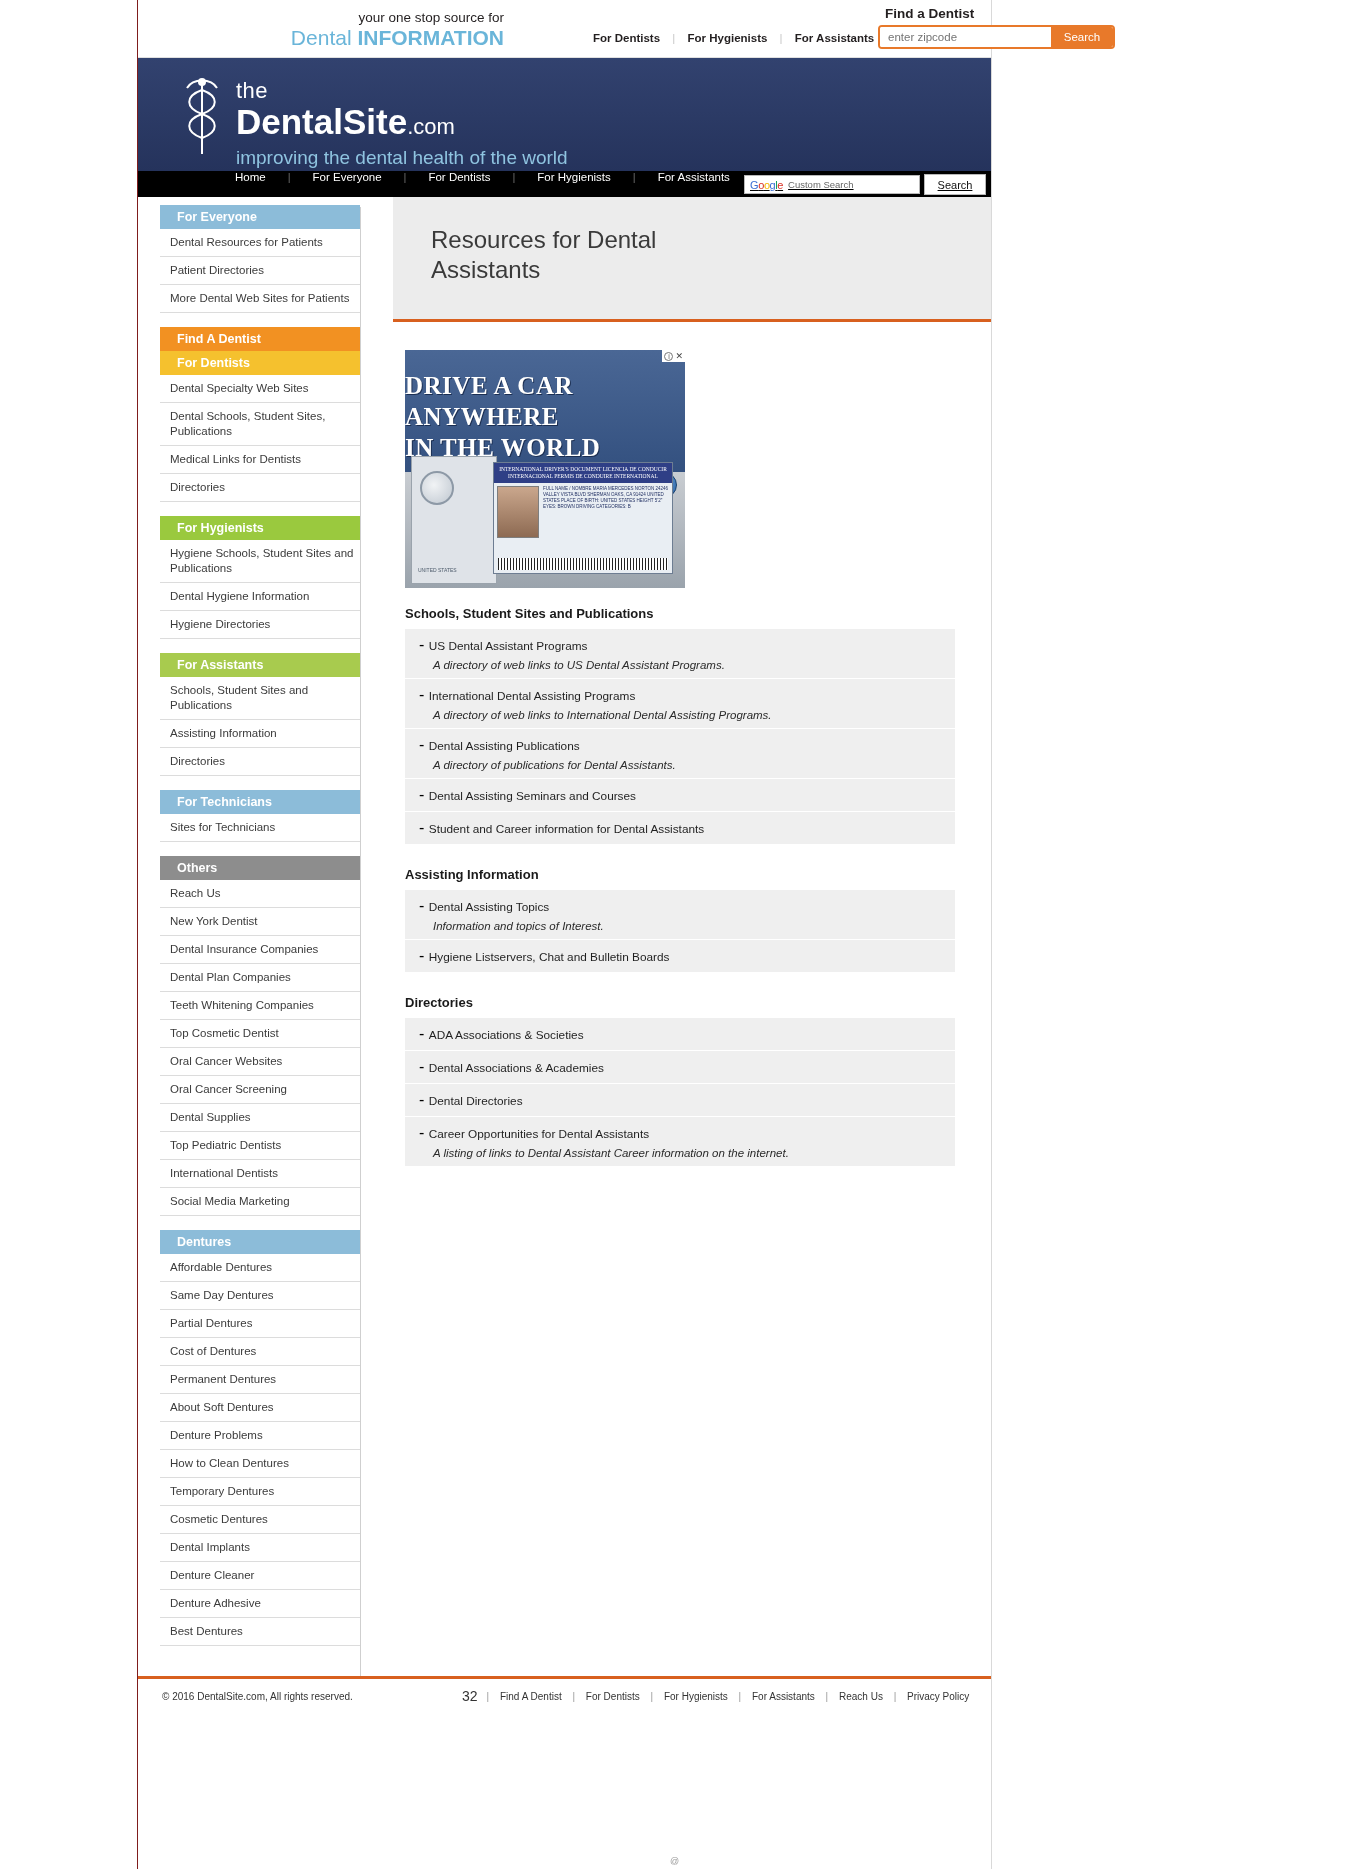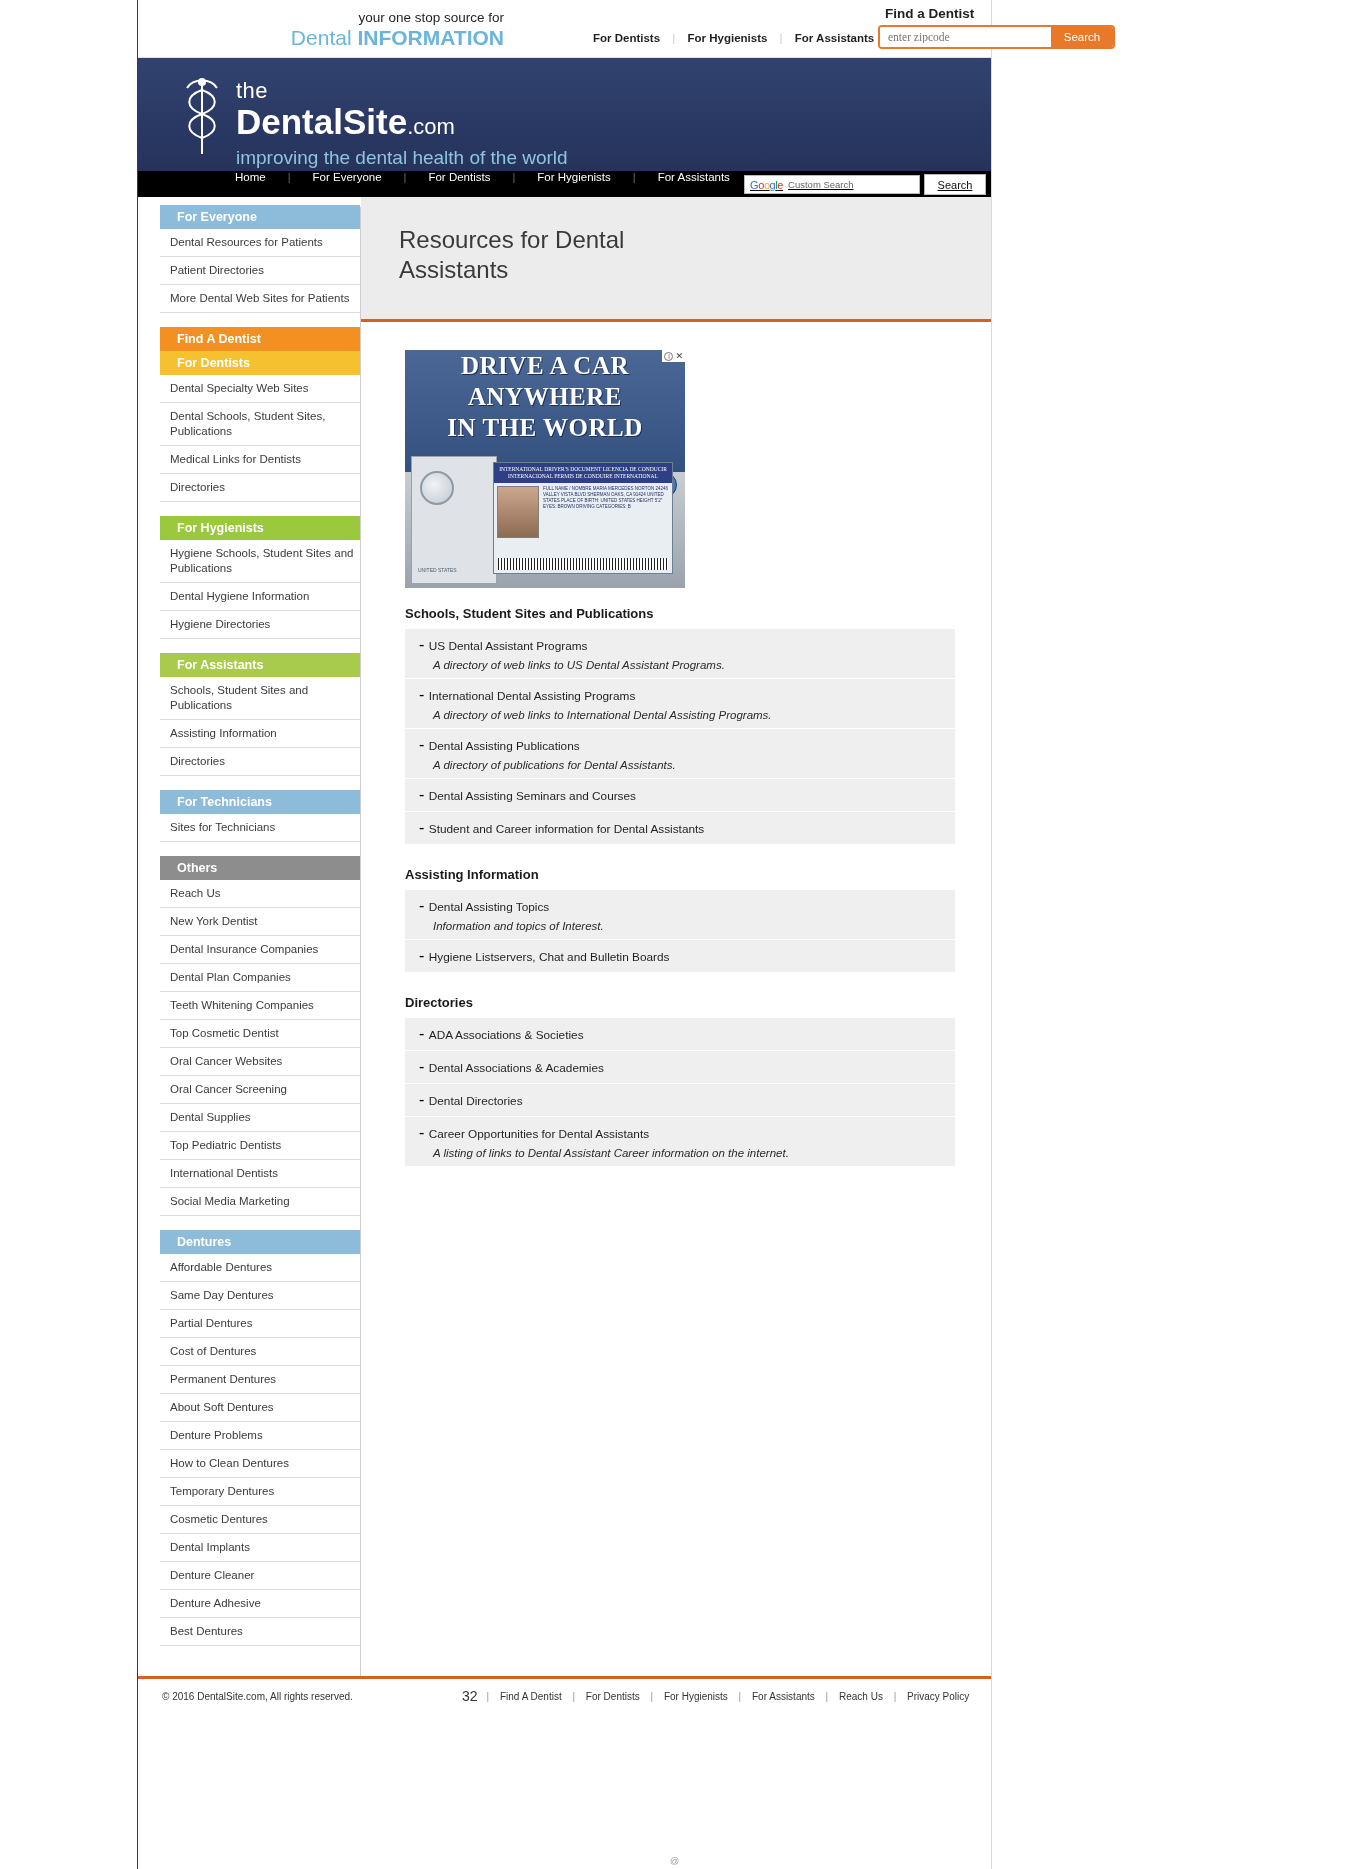--- a/index.html
+++ b/index.html
@@ -39,21 +39,21 @@
 
   .findbox { position: absolute; left: 740px; top: 6px; width: 245px; }
   .findbox .fhead { font-size: 13.5px; font-weight: 700; color: #231f20; margin-bottom: 4px; padding-left: 7px;}
   .findwrap {
     display: flex; width: 237px; height: 24px;
     border: 2px solid #e8792a; border-radius: 4px; overflow: hidden;
     background: #fff;
   }
   .findwrap input {
     flex: 1; border: 0; outline: none; font-size: 11.5px; padding: 0 8px; color: #7c7c7c;
-    font-family: Liberation Serif, serif;
+    font-family: Liberation Sans, sans-serif;
   }
   .findwrap button {
     width: 62px; border: 0; background: #e8792a; color: #fff; font-size: 11.5px;
     font-family: "Liberation Sans", sans-serif; cursor: pointer;
   }
 
   
   .masthead {
     position: relative;
     height: 113px;
@@ -118,36 +118,36 @@
 
   .sidebar ul { list-style: none; margin: 0; padding: 0; }
   .sidebar li a {
     display: block; font-size: 11.5px; color: #3b3b3b; text-decoration: none;
     padding: 6px 4px 6px 10px; border-bottom: 1px solid #dcdcdc; line-height: 15px;
   }
 
   
   .pagehead {
     background: #ececec; border-bottom: 3px solid #d8601f;
-    padding: 28px 0 34px 38px; min-height: 112px;
+    padding: 28px 0 34px 38px; min-height: 112px; margin-left: 32px;
   }
   .pagehead h1 {
     margin: 0; font-size: 24px; font-weight: 400; color: #3a3a3a; line-height: 30px;
     max-width: 330px;
   }
 
   .mainbody { padding: 28px 36px 40px 44px; }
 
   .ad {
     position: relative; width: 280px; height: 238px; margin: 0 0 18px 0;
     background: #2e4a7a; overflow: hidden;
   }
   .ad .adtop {
     height: 124px; background: linear-gradient(180deg,#4a6795 0%, #33507f 100%);
-    color: #fff; text-align: center; 
+    color: #fff; text-align: left; padding-top: 20px;
   }
   .ad .adtop .l {
     display: block; font-family: "Liberation Serif", serif; font-weight: 700;
     font-size: 25px; line-height: 31px; letter-spacing: .5px;
     text-shadow: 1px 1px 0 #1c2f52;
   }
   .ad .adbot { position: absolute; left:0; bottom:0; width: 280px; height: 116px;
     background: linear-gradient(180deg,#c9cdd2 0%, #9aa3ac 100%); }
   .ad .card {
     position: absolute; left: 88px; top: 112px; width: 180px; height: 112px;

